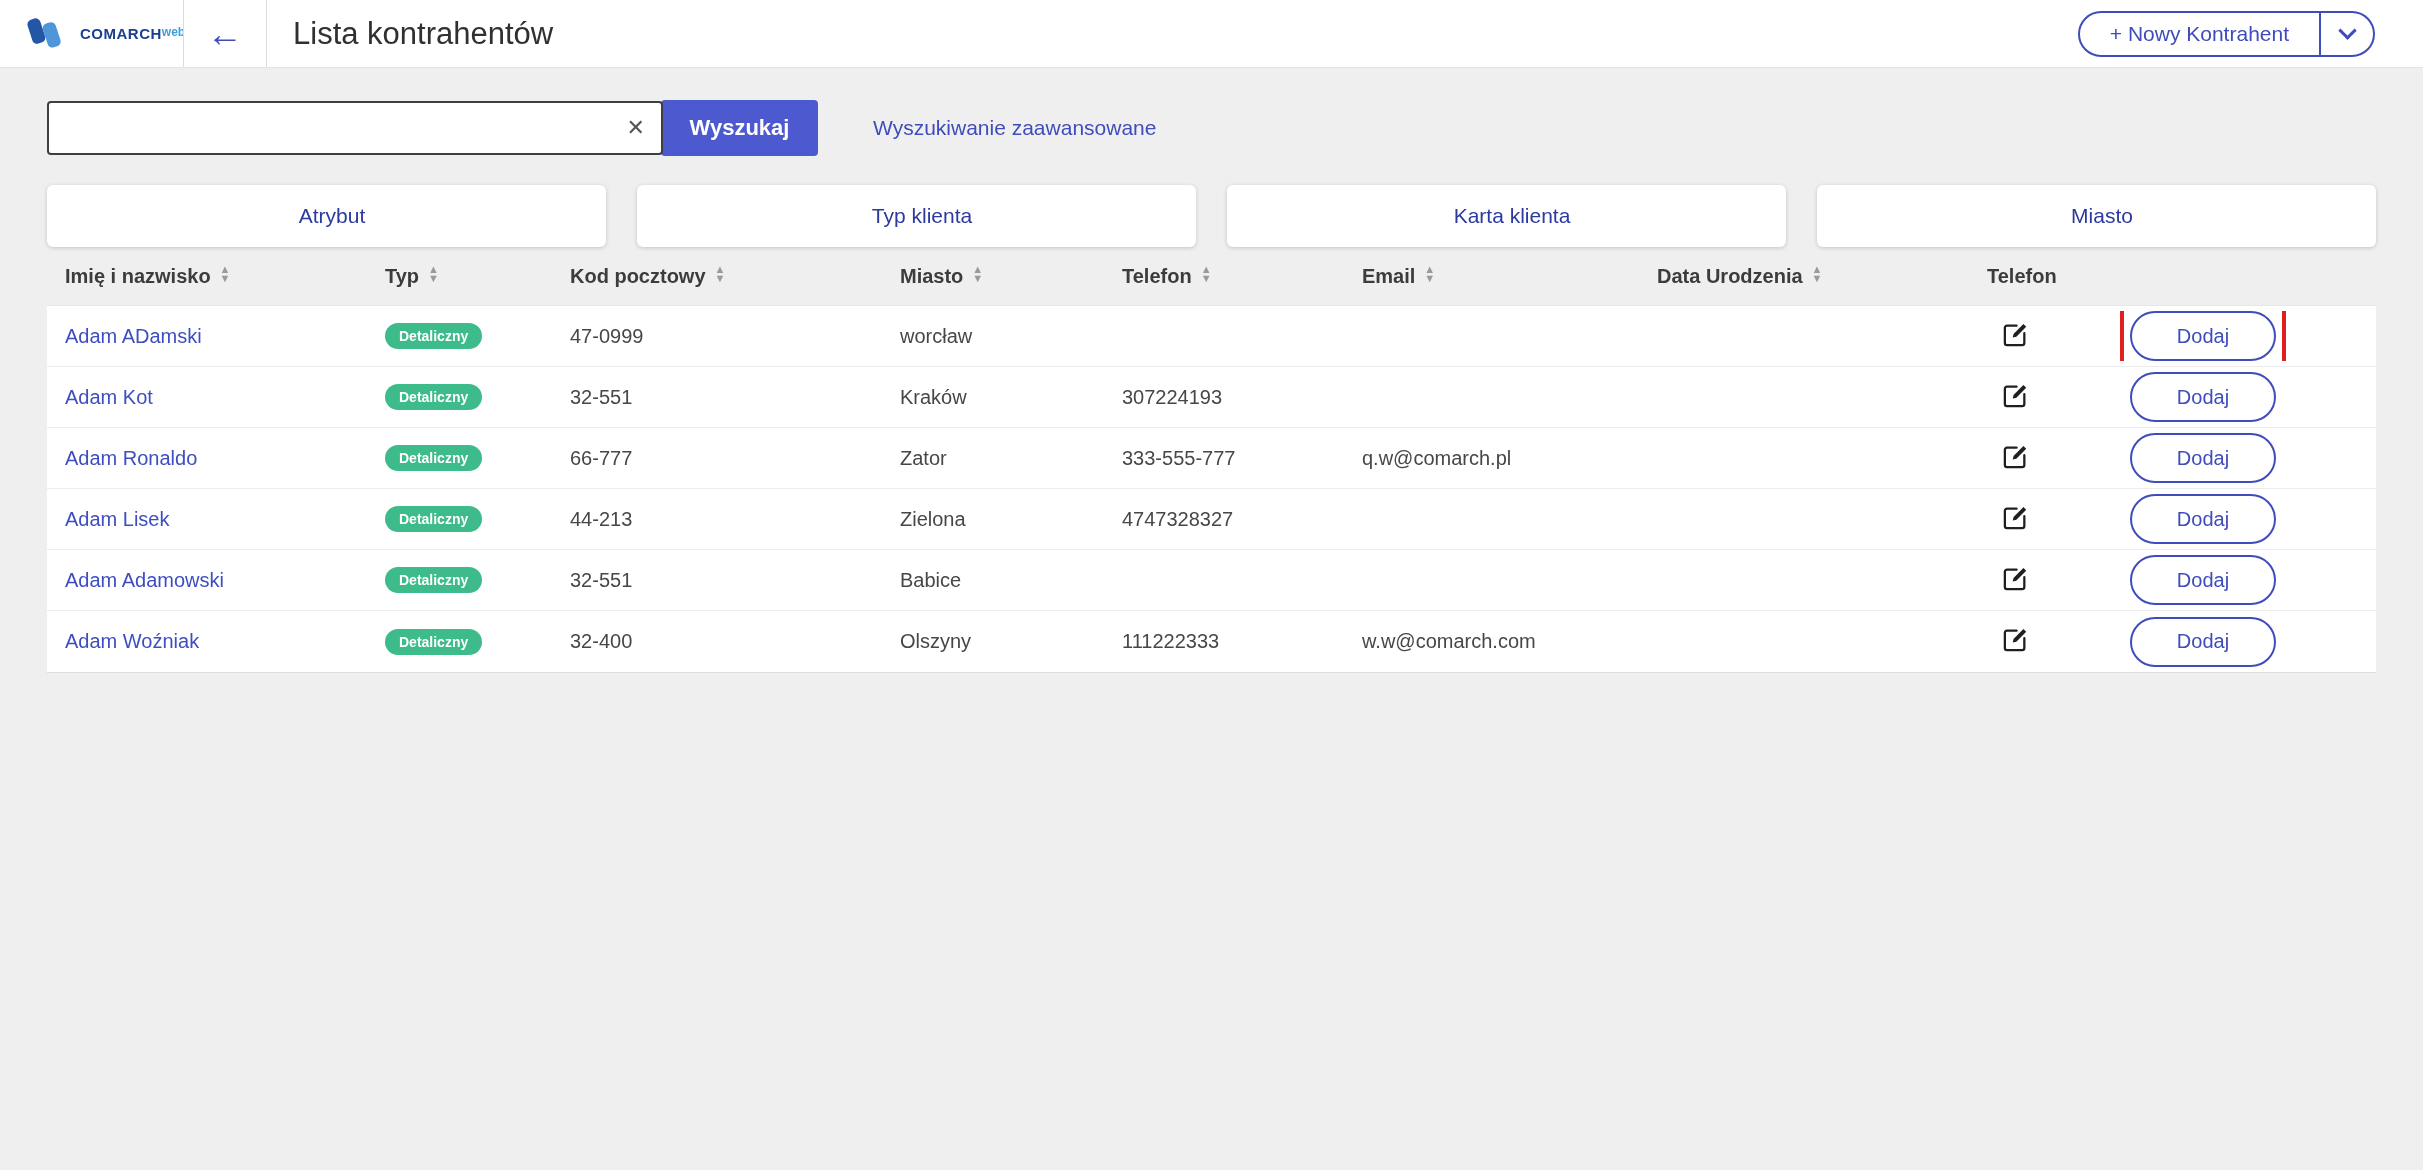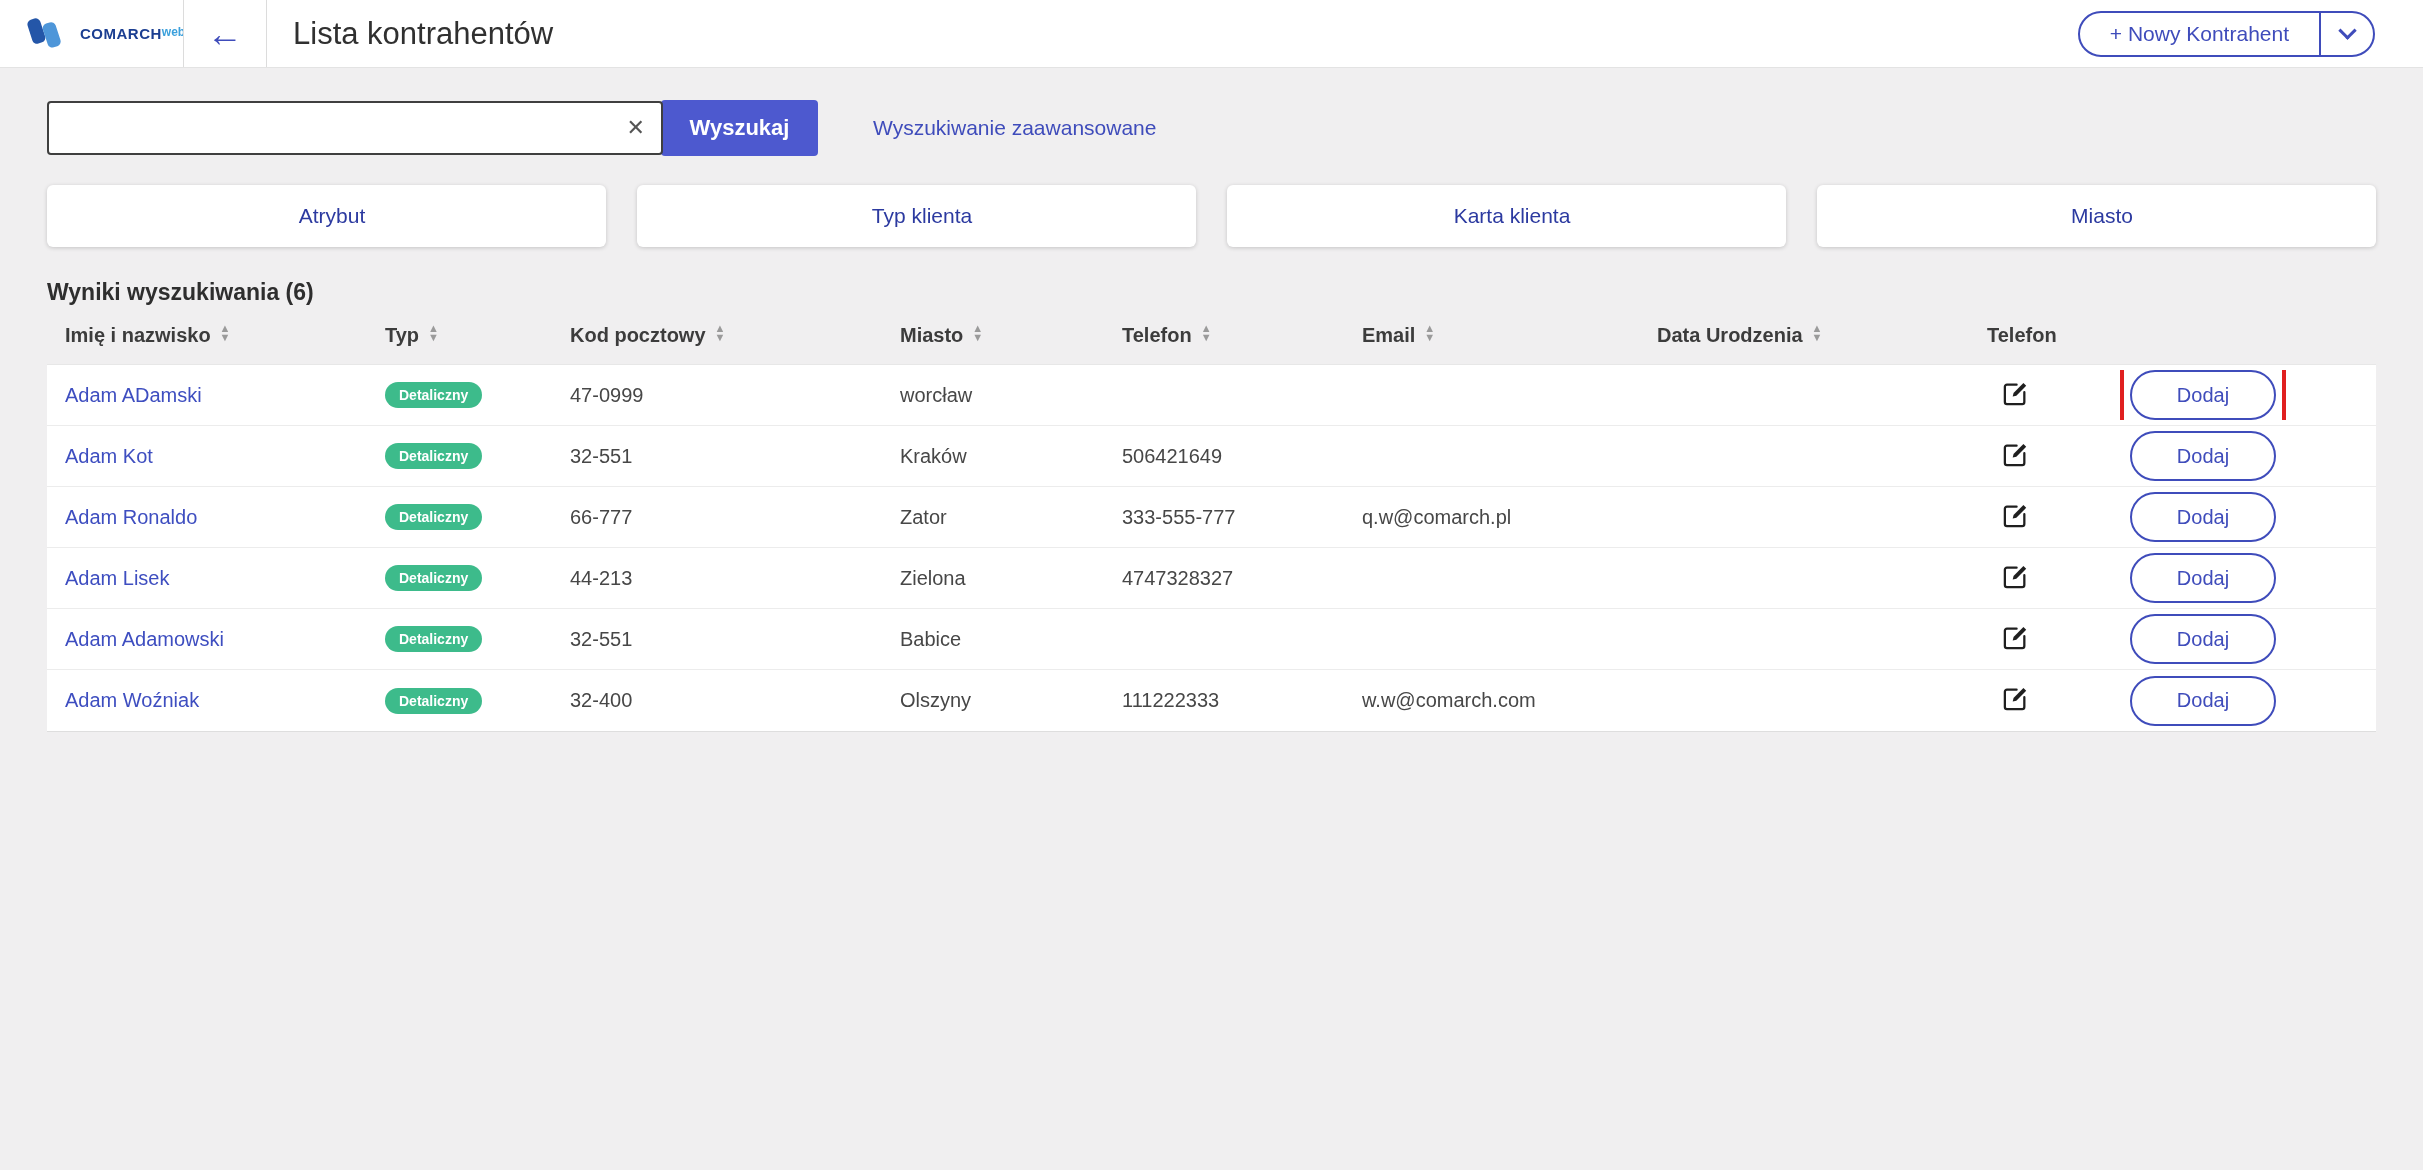--- a/index.html
+++ b/index.html
@@ -97,21 +97,20 @@
     <a class="adv-link">Wyszukiwanie zaawansowane</a>
   </div>
 
   <div class="filters">
     <button class="filter-btn">Atrybut</button>
     <button class="filter-btn">Typ klienta</button>
     <button class="filter-btn">Karta klienta</button>
     <button class="filter-btn">Miasto</button>
   </div>
 
-  <div class="results-heading">Wyniki wyszukiwania (6)</div>
 
   <div class="grid-row thead">
     <div class="th">
       <span>Imię i nazwisko</span>
       <span class="sort">
           <span>▲</span>
           <span>▼</span>
         </span>
     </div>
     <div class="th">
@@ -195,21 +194,21 @@
 
   <div class="grid-row trow">
     <div class="td">
       <span class="name-link">Adam Kot</span>
     </div>
     <div class="td">
       <span class="badge">Detaliczny</span>
     </div>
     <div class="td">32-551</div>
     <div class="td">Kraków</div>
-    <div class="td">506421649</div>
+    <div class="td">307224193</div>
     <div class="td"></div>
     <div class="td"></div>
     <div class="td">
       <button class="edit-btn">
         <span>
           <svg width="32" height="32" viewBox="0 0 24 24">
             <path d="M13.2 5 H6 A1.6 1.6 0 0 0 4.4 6.6 V18 A1.6 1.6 0 0 0 6 19.6 H17.4 A1.6 1.6 0 0 0 19 18 V10.6" fill="none" stroke="#1f1f1f" stroke-width="1.7" stroke-linecap="round"></path>
             <path d="M10.3 13.9 L10.9 11.2 L18.3 3.8 L20.4 5.9 L13 13.3 L10.3 13.9 Z" fill="#1f1f1f"></path>
           </svg>
         </span>

